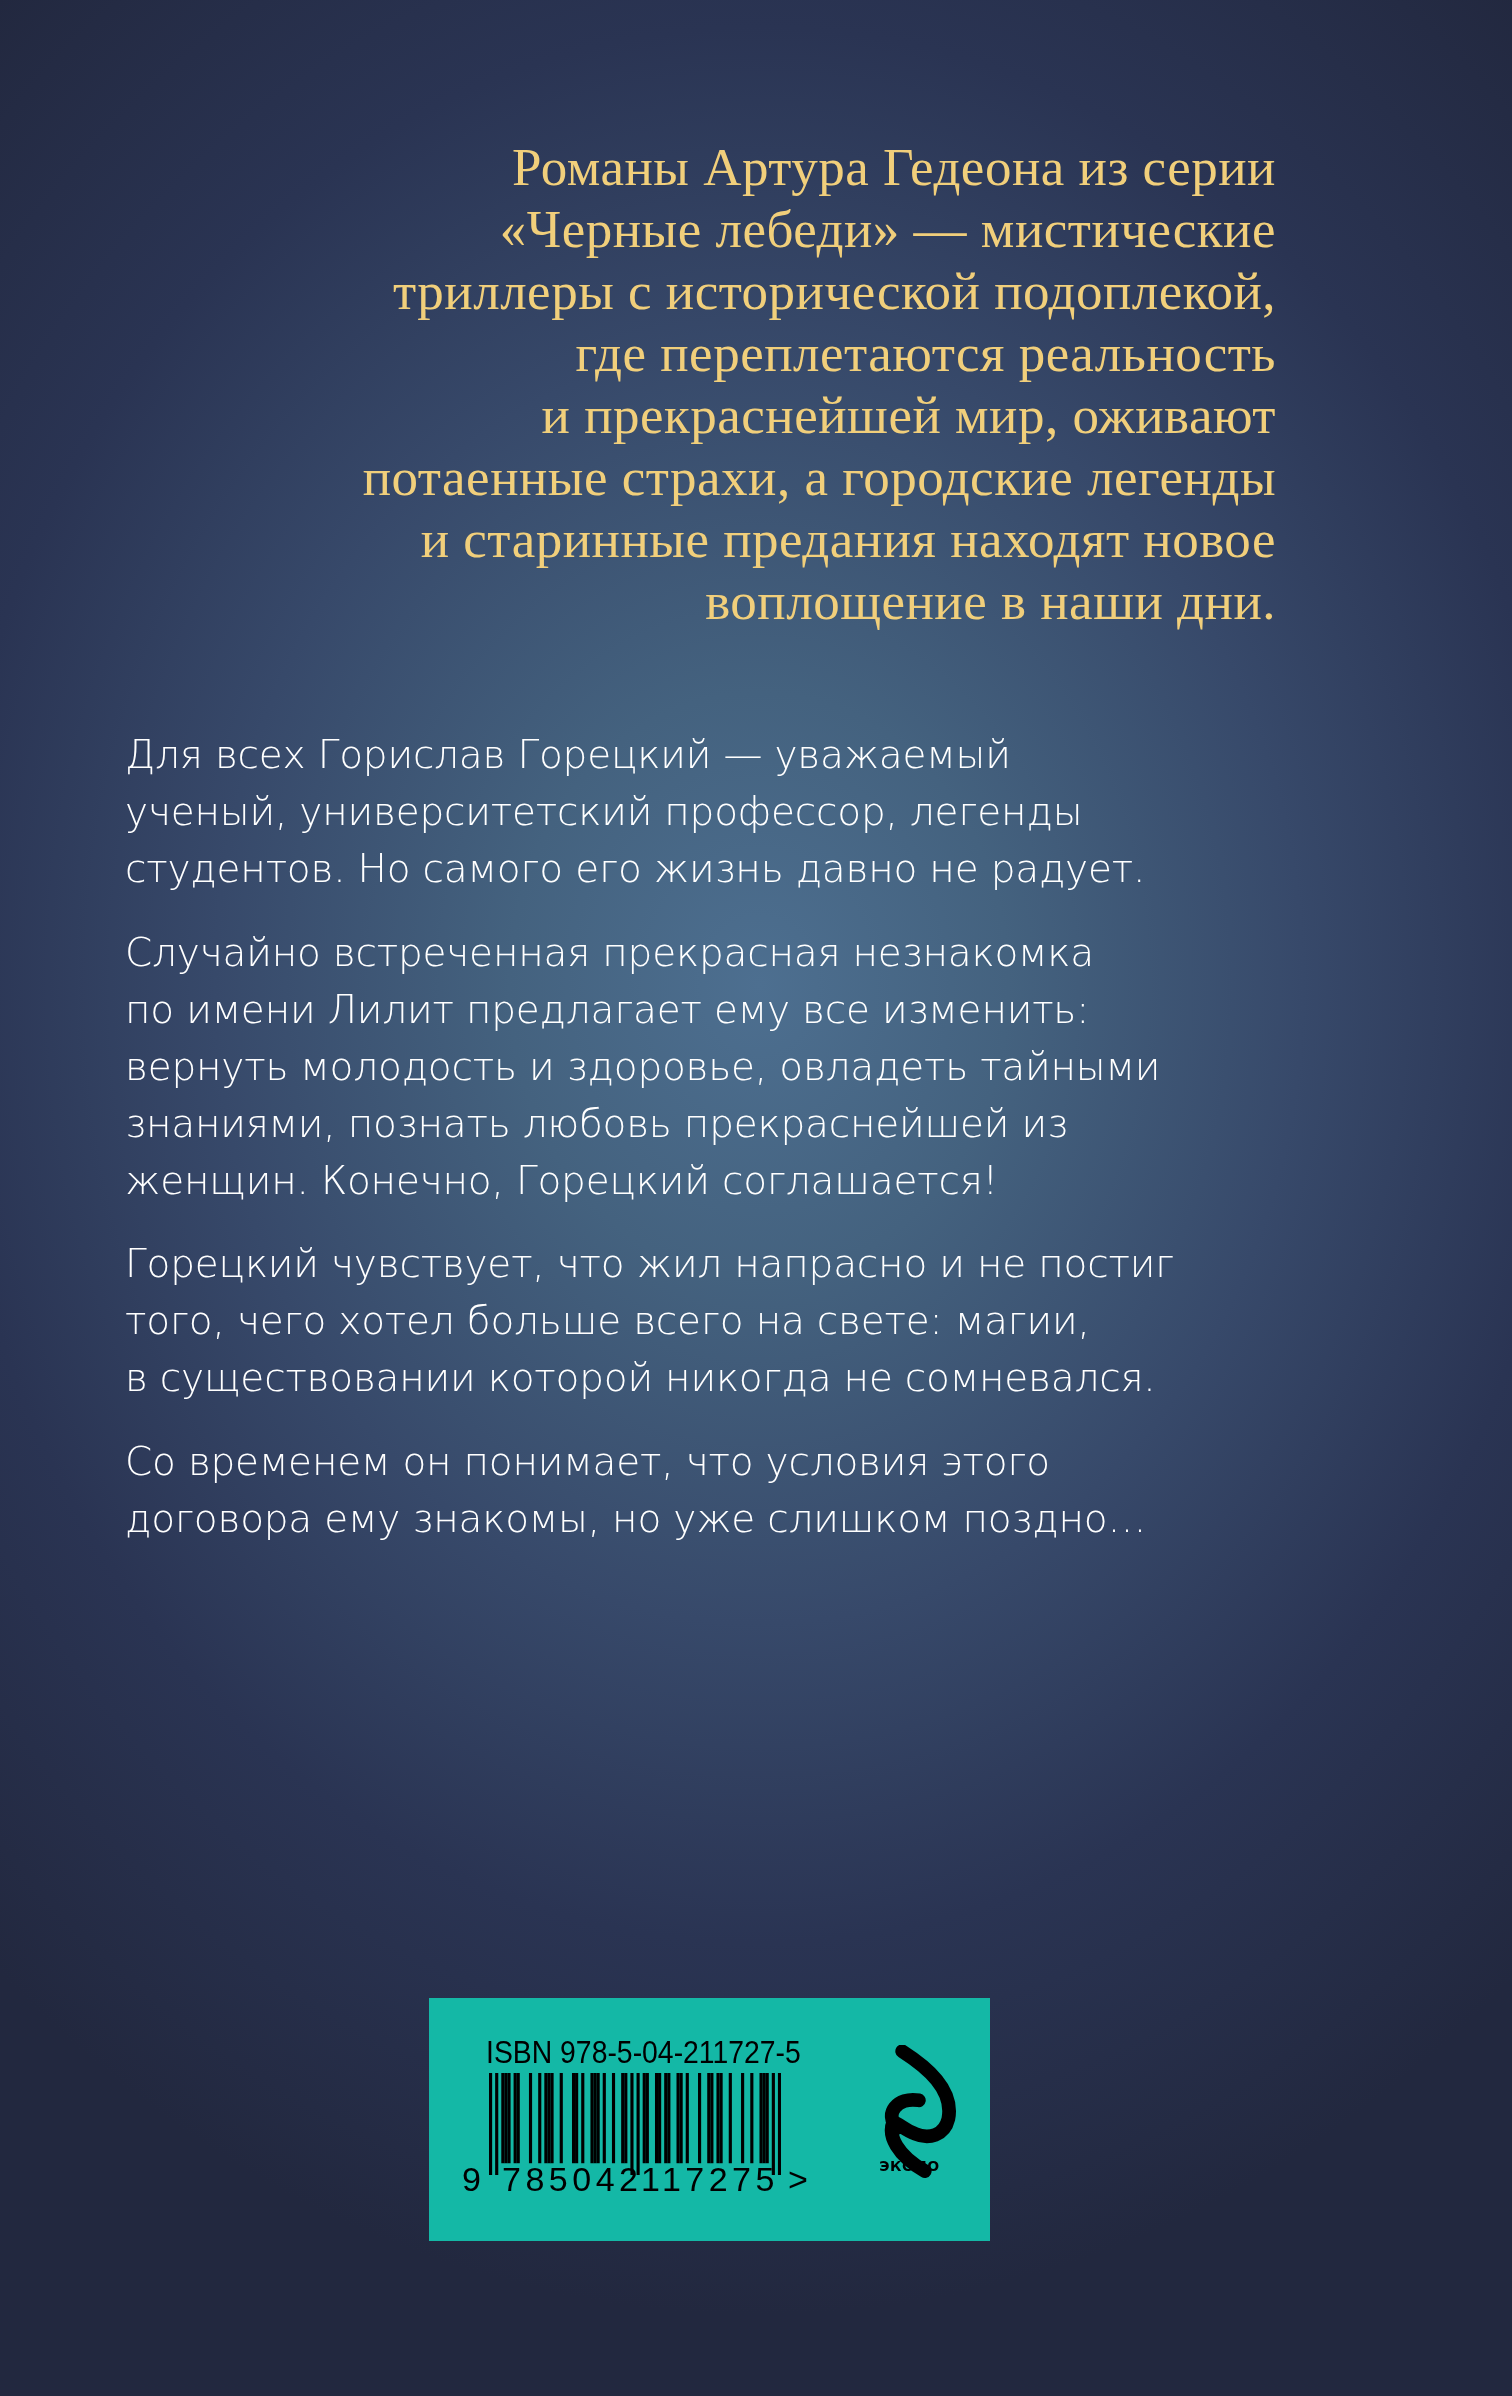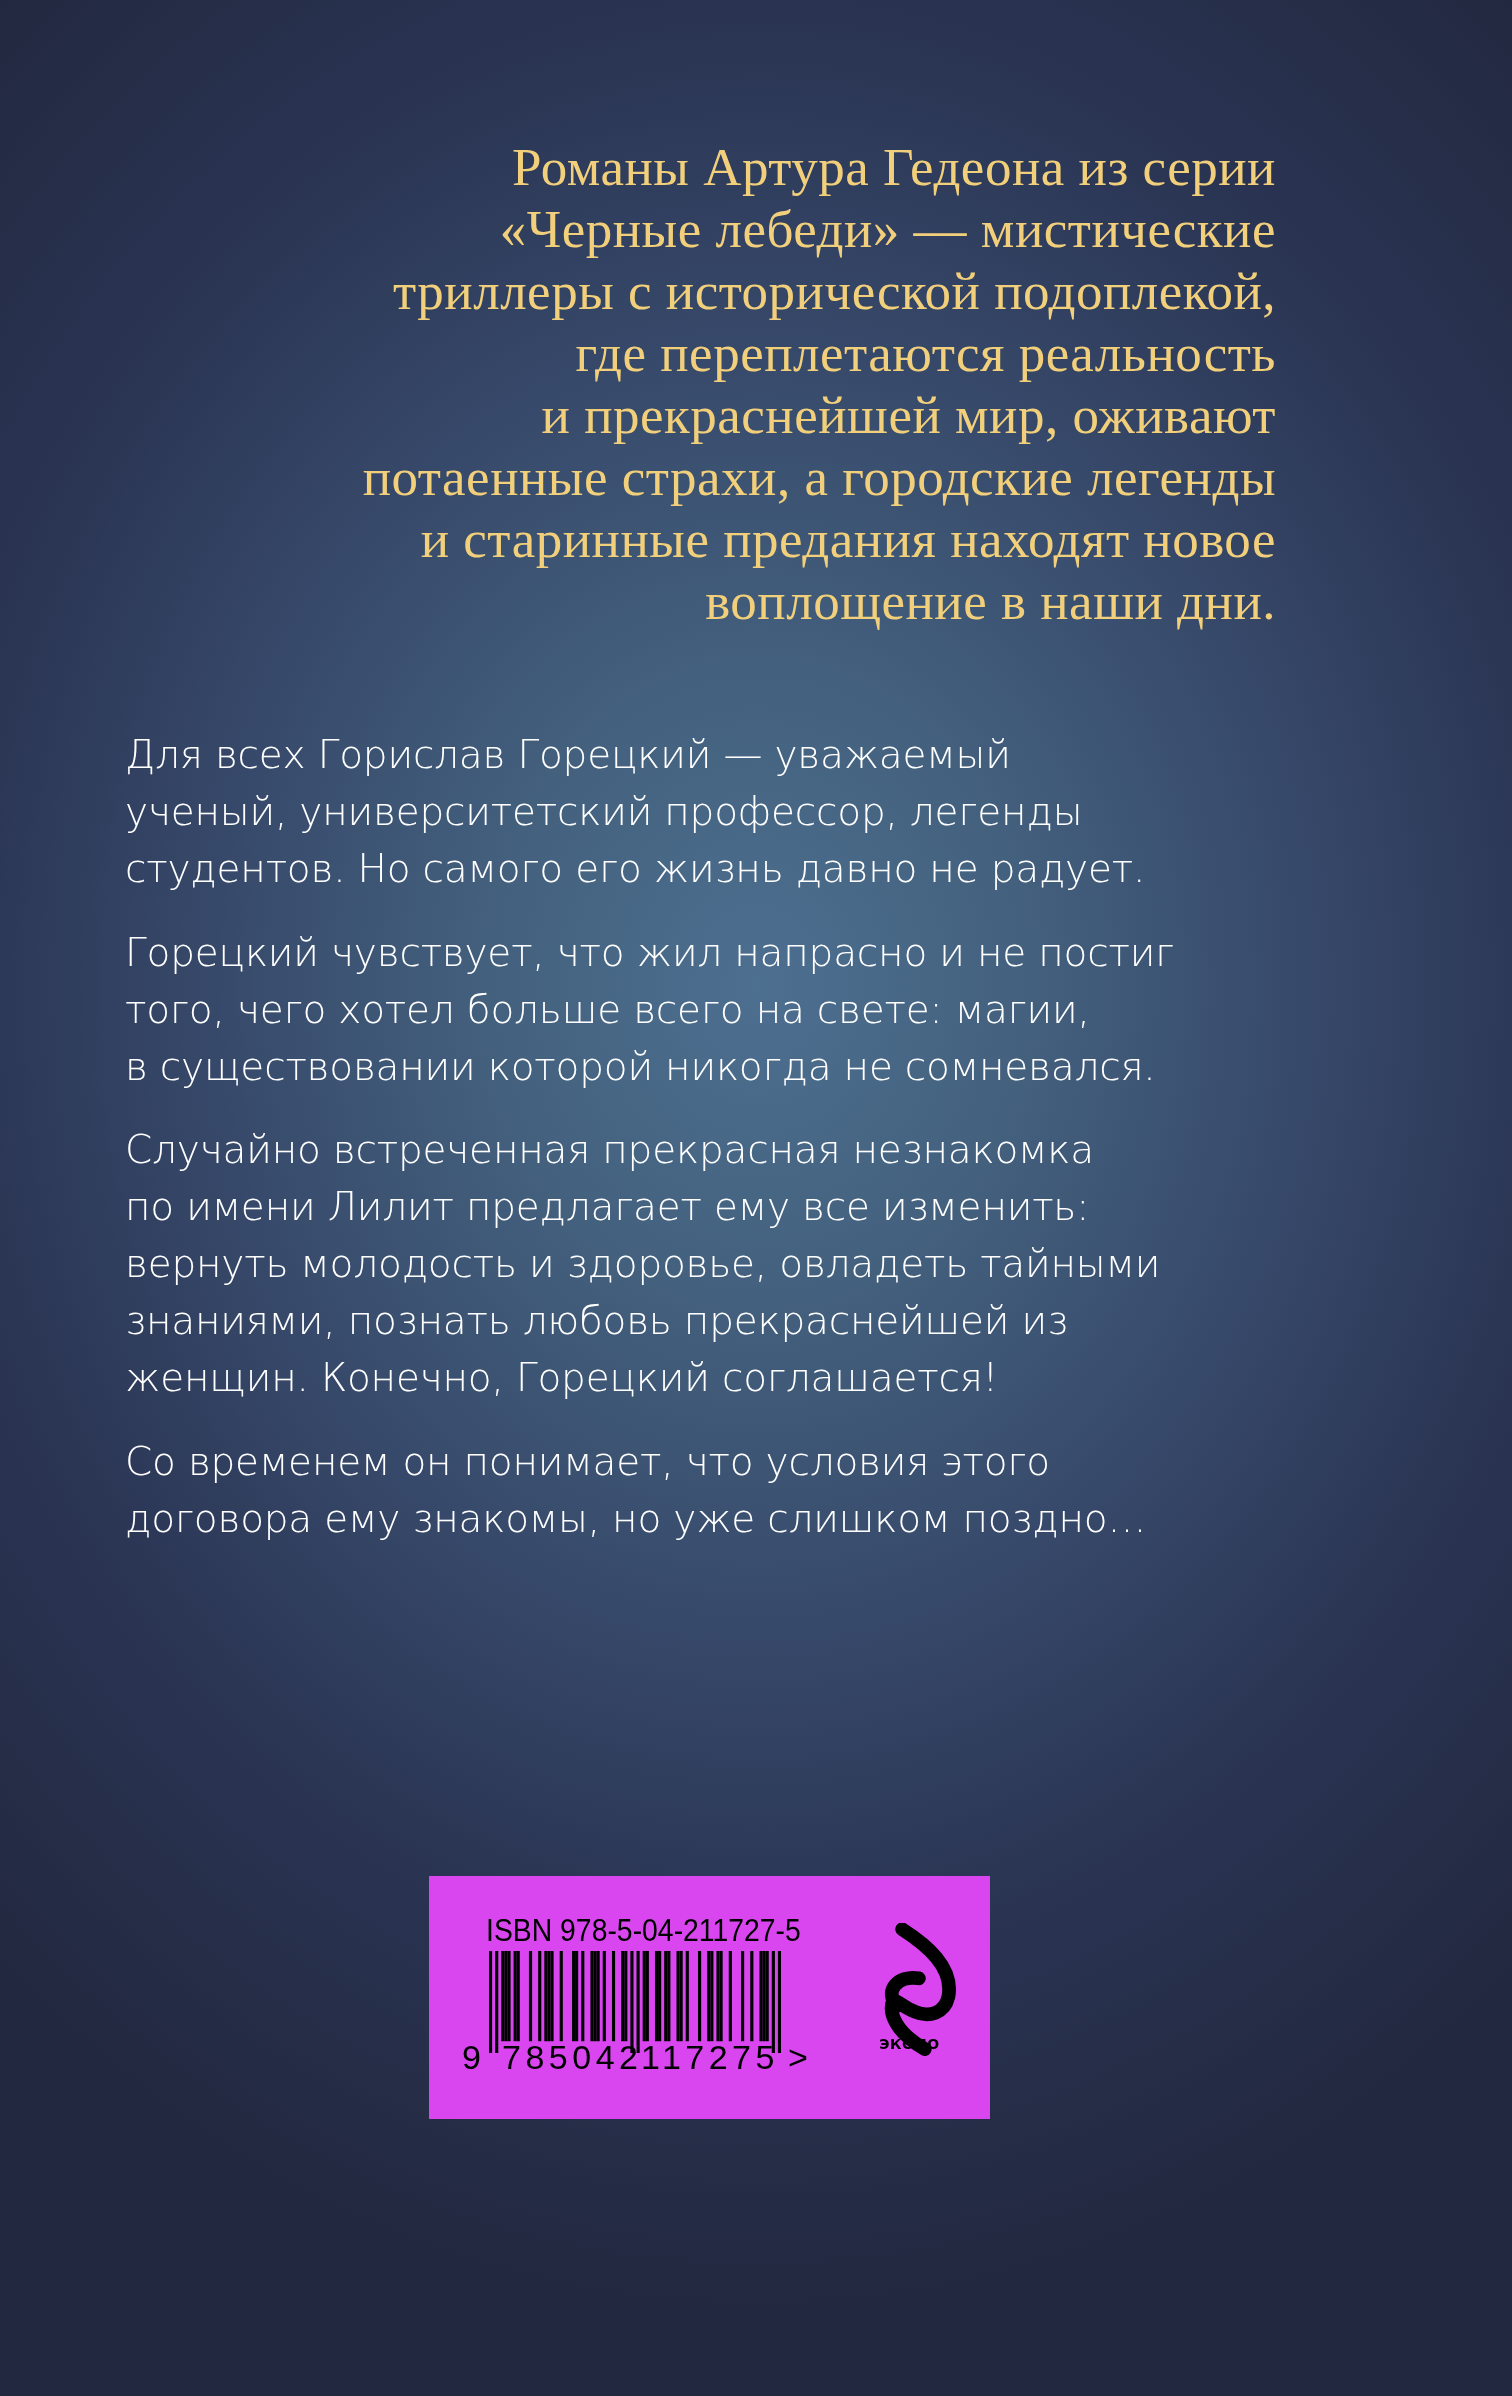--- a/index.html
+++ b/index.html
@@ -19,22 +19,22 @@
   .tagline .ln { display: block; white-space: nowrap; }
   .synopsis {
     position: absolute; left: 125px; width: 1212px; top: 726px;
     font-family: "DejaVu Sans", sans-serif; font-weight: 300;
     font-size: 39px; line-height: 57px; color: #ffffff;
     letter-spacing: -0.2px;
   }
   .synopsis p { margin: 0 0 26.6px 0; }
   .synopsis .ln { display: block; white-space: nowrap; }
   .isbn-box {
-    position: absolute; left: 429px; top: 1876px; width: 561px; height: 243px;
-    background: #d946ef;
+    position: absolute; left: 429px; top: 1998px; width: 561px; height: 243px;
+    background: #14b8a6;
   }
   .isbn-text {
     position: absolute; left: 57px; top: 37px;
     font-family: "Liberation Sans", sans-serif; font-size: 30.5px; color: #000;
     transform: scaleX(0.93); transform-origin: left top; white-space: nowrap;
   }
   .barcode {
     position: absolute; left: 60px; top: 75px; width: 292px; height: 102px;
   }
   .barcode-digits {
@@ -65,30 +65,30 @@
   <span class="ln">воплощение в наши дни.</span>
 </div>
 
 <div class="synopsis">
   <p>
     <span class="ln">Для всех Горислав Горецкий — уважаемый</span>
     <span class="ln">ученый, университетский профессор, легенды</span>
     <span class="ln">студентов. Но самого его жизнь давно не радует.</span>
   </p>
   <p>
-    <span class="ln">Горецкий чувствует, что жил напрасно и не постиг</span>
-    <span class="ln">того, чего хотел больше всего на свете: магии,</span>
-    <span class="ln">в существовании которой никогда не сомневался.</span>
-  </p>
-  <p>
     <span class="ln">Случайно встреченная прекрасная незнакомка</span>
     <span class="ln">по имени Лилит предлагает ему все изменить:</span>
     <span class="ln">вернуть молодость и здоровье, овладеть тайными</span>
     <span class="ln">знаниями, познать любовь прекраснейшей из</span>
     <span class="ln">женщин. Конечно, Горецкий соглашается!</span>
+  </p>
+  <p>
+    <span class="ln">Горецкий чувствует, что жил напрасно и не постиг</span>
+    <span class="ln">того, чего хотел больше всего на свете: магии,</span>
+    <span class="ln">в существовании которой никогда не сомневался.</span>
   </p>
   <p>
     <span class="ln">Со временем он понимает, что условия этого</span>
     <span class="ln">договора ему знакомы, но уже слишком поздно…</span>
   </p>
 </div>
 
 <div class="isbn-box">
   <div class="isbn-text">ISBN 978-5-04-211727-5</div>
   <svg class="barcode" id="barcode" viewBox="0 0 95 104" preserveAspectRatio="none">

